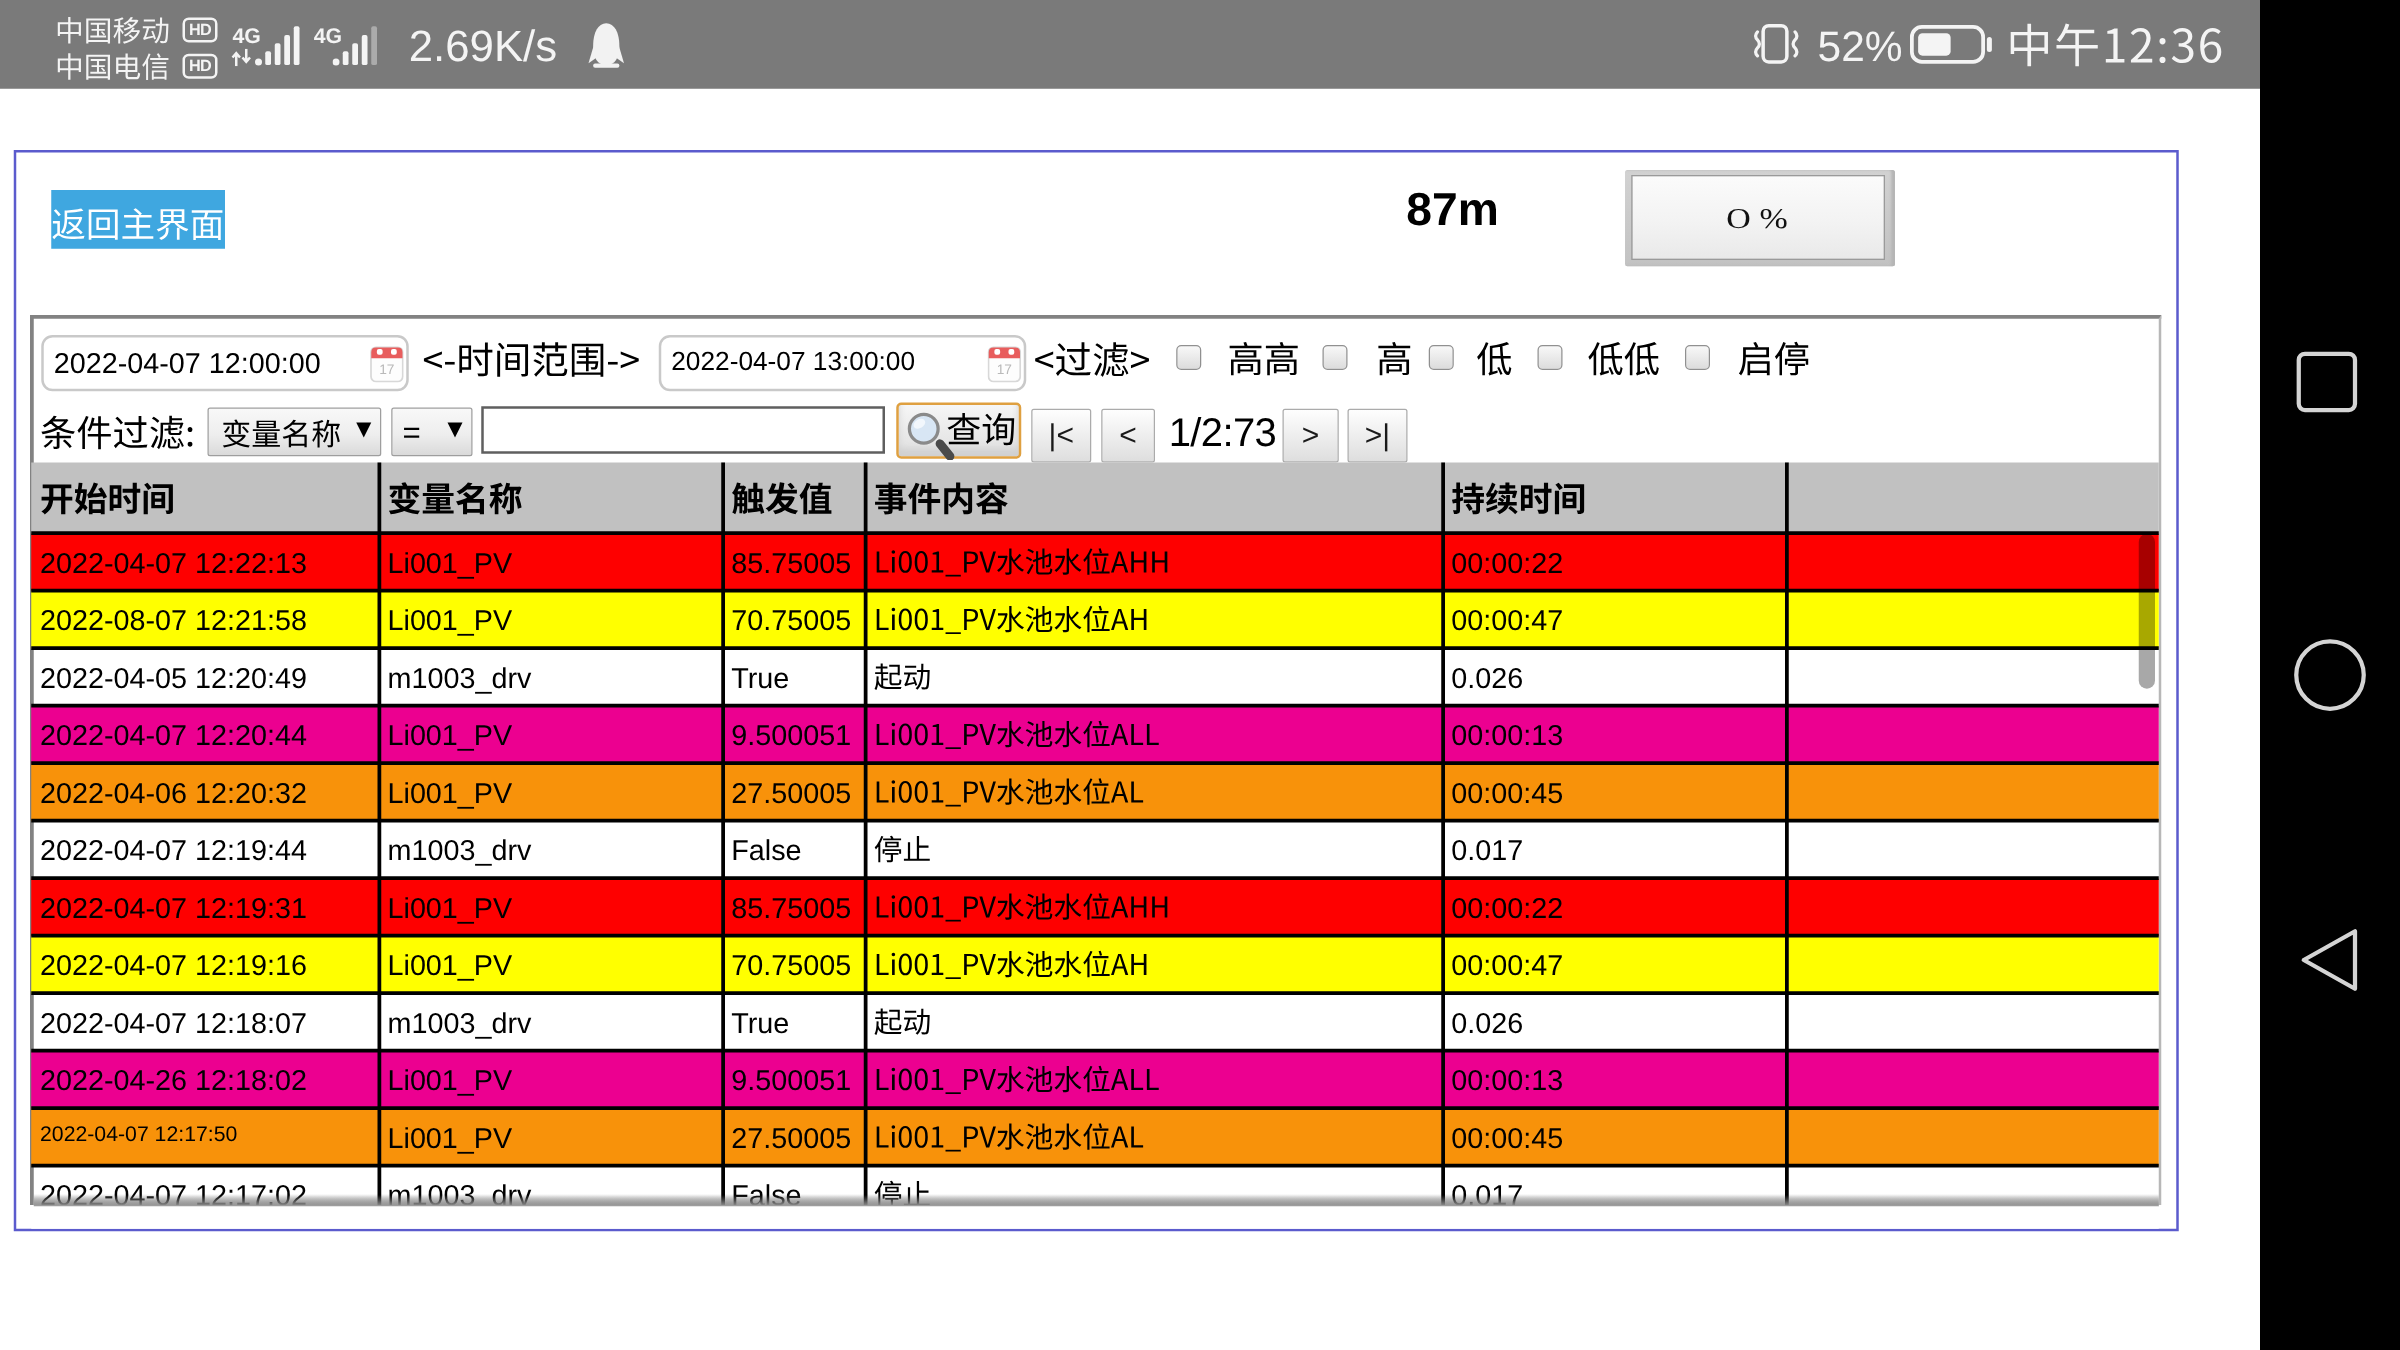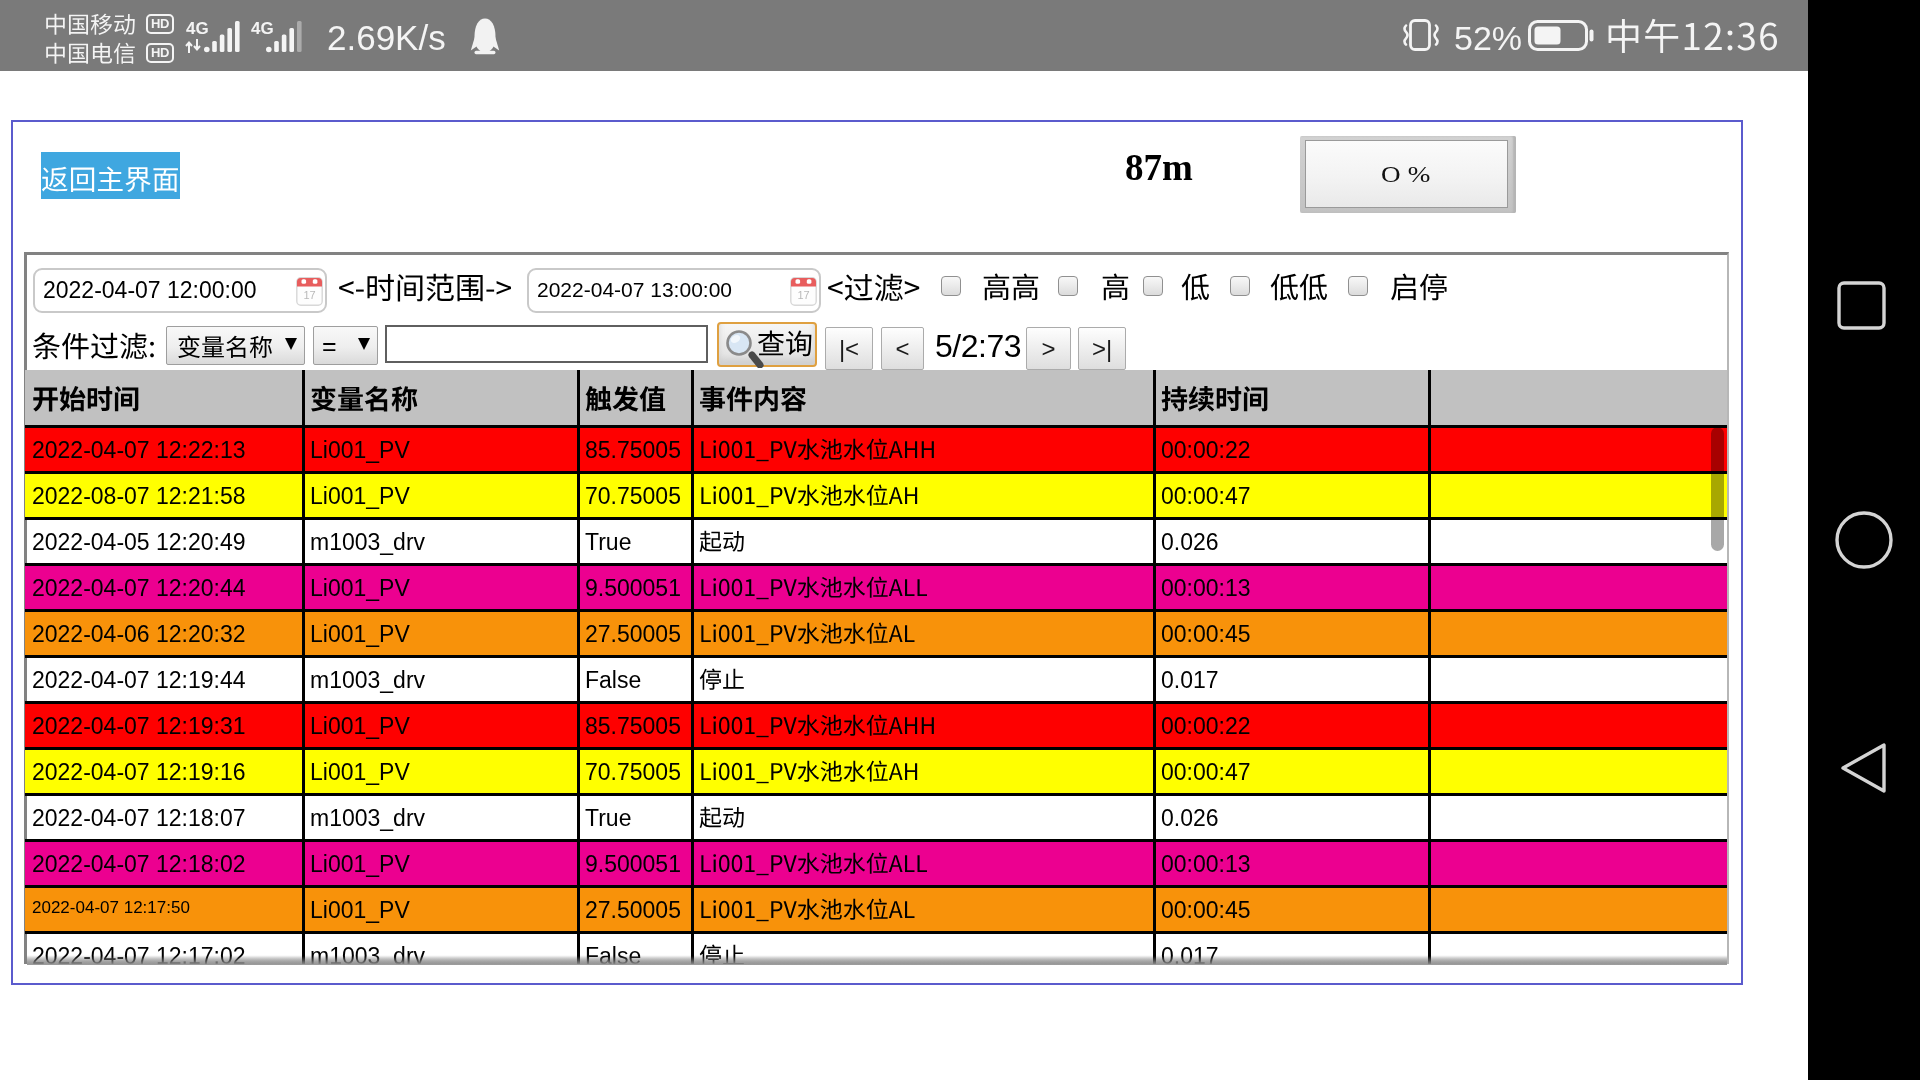--- a/index.html
+++ b/index.html
@@ -152,21 +152,21 @@
   </svg>
 <div class="abs" style="left:11px;top:120px;width:1732px;height:865px;border:2px solid #5b5bcd;background:#fff"></div>
 <div class="abs" style="left:41px;top:152px;width:139px;height:47px;background:#3fa7e0"></div>
 <svg class="tr" style="left:41px;top:162.3px" width="138.5" height="36.0" viewBox="0 -1000 5000 1300" fill="#fff">
     <use href="#g8FD4" x="0"></use>
     <use href="#g56DE" x="1000"></use>
     <use href="#g4E3B" x="2000"></use>
     <use href="#g754C" x="3000"></use>
     <use href="#g9762" x="4000"></use>
   </svg>
-<div class="t" style="left:1125px;top:148.7px;font-size:37px;color:#000;font-weight:bold;font-family:Liberation Serif, serif">87m</div>
+<div class="t" style="left:1125px;top:148.7px;font-size:37px;color:#000;font-weight:bold;font-family:Liberation Sans, sans-serif">87m</div>
 <div class="abs" style="left:1300px;top:136px;width:216px;height:77px;background:linear-gradient(180deg,#d2d2d2,#c2c2c2);border-radius:2px;box-shadow:inset -3px 0 2px #b5b5b5"></div>
 <div class="abs" style="left:1305px;top:140px;width:203px;height:68px;border:1px solid #9a9a9a;background:linear-gradient(180deg,#fbfbfb 0%,#f3f3f3 55%,#e9e9e9 100%)"></div>
 <div class="t" style="left:1381px;top:162.6px;font-size:23px;color:#111;font-family:'Liberation Serif',serif;letter-spacing:6px;transform:scaleX(1.18);transform-origin:0 0">O%</div>
 <div class="abs" style="left:24px;top:252px;width:1705px;height:712px;border:3px solid #828282;border-right:2px solid #b7b7b7;border-bottom:none;background:#fff"></div>
 <div class="abs" style="left:27px;top:955px;width:1700px;height:10px;background:linear-gradient(180deg,rgba(255,255,255,0),#969696)"></div>
 <div class="abs" style="left:33px;top:268px;width:294px;height:45px;border:2px solid #c9c9c9;border-radius:9px;background:#fff"></div>
 <div class="t" style="left:43px;top:278.5px;font-size:23px;color:#000;font-family:'Liberation Sans',sans-serif">2022-04-07 12:00:00</div>
 <svg class="abs" style="left:296px;top:276px" width="27" height="30">
     <rect x="0.8" y="1.8" width="25.4" height="27.4" rx="4" fill="#fdfdfd" stroke="#d8d8d8" stroke-width="1.4"></rect>
     <path d="M1 10.5 L26 10.5 L26 5.5 A3.7 3.7 0 0 0 22.3 2 L4.7 2 A3.7 3.7 0 0 0 1 5.5 Z" fill="#e85d5d"></path>
@@ -246,21 +246,21 @@
     <line x1="30" y1="27" x2="38" y2="37" stroke="#4a4a4a" stroke-width="7" stroke-linecap="round"></line>
     <circle cx="17" cy="15" r="11.5" fill="#d8e6f4" stroke="#8a8a8a" stroke-width="2.6"></circle>
     <ellipse cx="13.5" cy="11" rx="5" ry="3.5" fill="#f2f7fc" transform="rotate(-30 13.5 11)"></ellipse>
   </svg>
 <svg class="tr" style="left:757px;top:326.0px" width="56.0" height="36.4" viewBox="0 -1000 2000 1300" fill="#000">
     <use href="#g67E5" x="0"></use>
     <use href="#g8BE2" x="1000"></use>
   </svg>
 <div class="abs" style="left:825px;top:327px;width:48px;height:43px;border:1px solid #ababab;border-radius:2px;background:linear-gradient(180deg,#fefefe,#dedede);color:#1a1a1a;font-size:24px;text-align:center;line-height:41px;font-family:'Liberation Sans',sans-serif">|&lt;</div>
 <div class="abs" style="left:881px;top:327px;width:43px;height:43px;border:1px solid #ababab;border-radius:2px;background:linear-gradient(180deg,#fefefe,#dedede);color:#1a1a1a;font-size:24px;text-align:center;line-height:41px;font-family:'Liberation Sans',sans-serif">&lt;</div>
-<div class="t" style="left:935px;top:329.9px;font-size:32px;color:#000;letter-spacing:-0.5px;font-family:'Liberation Sans',sans-serif">5/2:73</div>
+<div class="t" style="left:935px;top:329.9px;font-size:32px;color:#000;letter-spacing:-0.5px;font-family:'Liberation Sans',sans-serif">1/2:73</div>
 <div class="abs" style="left:1026px;top:327px;width:45px;height:43px;border:1px solid #ababab;border-radius:2px;background:linear-gradient(180deg,#fefefe,#dedede);color:#1a1a1a;font-size:24px;text-align:center;line-height:41px;font-family:'Liberation Sans',sans-serif">&gt;</div>
 <div class="abs" style="left:1078px;top:327px;width:48px;height:43px;border:1px solid #ababab;border-radius:2px;background:linear-gradient(180deg,#fefefe,#dedede);color:#1a1a1a;font-size:24px;text-align:center;line-height:41px;font-family:'Liberation Sans',sans-serif">&gt;|</div>
 <div class="abs" style="left:25px;top:370px;width:1702px;height:57px;background:#c1c1c1"></div>
 <svg class="tr" style="left:32px;top:382.0px" width="108.0" height="35.1" viewBox="0 -1000 4000 1300" fill="#000">
     <use href="#g5F00b" x="0"></use>
     <use href="#g59CBb" x="1000"></use>
     <use href="#g65F6b" x="2000"></use>
     <use href="#g95F4b" x="3000"></use>
   </svg>
 <svg class="tr" style="left:310px;top:382.0px" width="108.0" height="35.1" viewBox="0 -1000 4000 1300" fill="#000">
@@ -433,21 +433,21 @@
 <div class="t" style="left:1161px;top:760.5px;font-size:23px;color:#000;font-family:'Liberation Sans',sans-serif">00:00:47</div>
 <div class="t" style="left:32px;top:806.5px;font-size:23px;color:#000;font-family:'Liberation Sans',sans-serif">2022-04-07 12:18:07</div>
 <div class="t" style="left:310px;top:806.5px;font-size:23px;color:#000;font-family:'Liberation Sans',sans-serif">m1003_drv</div>
 <div class="t" style="left:585px;top:806.5px;font-size:23px;color:#000;font-family:'Liberation Sans',sans-serif">True</div>
 <svg class="tr" style="left:699px;top:803.0px" width="46.0" height="29.9" viewBox="0 -1000 2000 1300" fill="#000">
     <use href="#g8D77" x="0"></use>
     <use href="#g52A8" x="1000"></use>
   </svg>
 <div class="t" style="left:1161px;top:806.5px;font-size:23px;color:#000;font-family:'Liberation Sans',sans-serif">0.026</div>
 <div class="abs" style="left:25px;top:841px;width:1702px;height:46px;background:#ec0090"></div>
-<div class="t" style="left:32px;top:852.5px;font-size:23px;color:#000;font-family:'Liberation Sans',sans-serif">2022-04-07 12:18:02</div>
+<div class="t" style="left:32px;top:852.5px;font-size:23px;color:#000;font-family:'Liberation Sans',sans-serif">2022-04-26 12:18:02</div>
 <div class="t" style="left:310px;top:852.5px;font-size:23px;color:#000;font-family:'Liberation Sans',sans-serif">Li001_PV</div>
 <div class="t" style="left:585px;top:852.5px;font-size:23px;color:#000;font-family:'Liberation Sans',sans-serif">9.500051</div>
 <svg class="tr" style="left:699px;top:849.0px" width="228.7" height="29.9" viewBox="0 -1000 9944 1300" fill="#000">
     <use href="#g4C" x="0"></use>
     <use href="#g69" x="543"></use>
     <use href="#g30" x="818"></use>
     <use href="#g30" x="1373"></use>
     <use href="#g31" x="1928"></use>
     <use href="#g5F" x="2483"></use>
     <use href="#g50" x="3042"></use>

